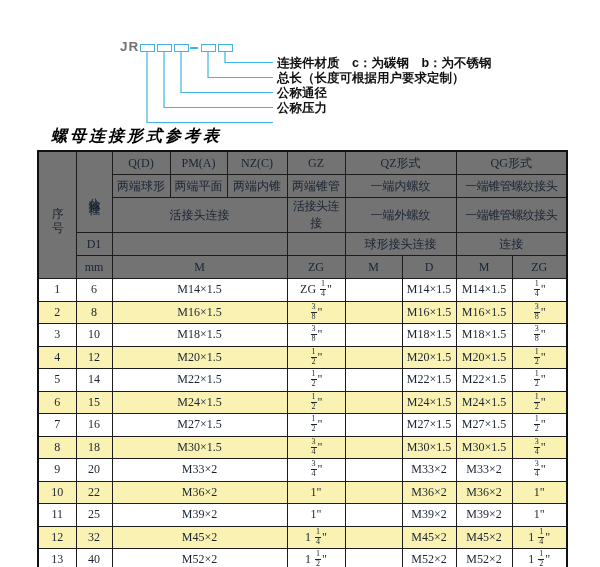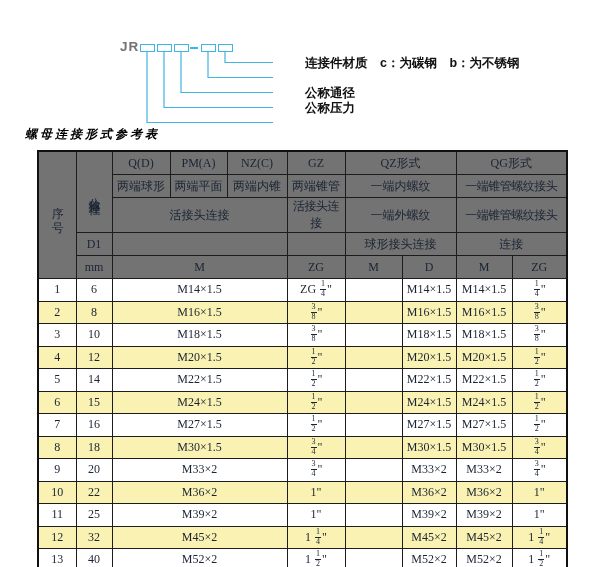--- a/index.html
+++ b/index.html
@@ -8,24 +8,24 @@
     font-family:"Liberation Sans",sans-serif;overflow:hidden;
   }
   
   .diagram{position:absolute;left:0;top:0;width:600px;height:148px;}
   .diagram svg{position:absolute;left:0;top:0;}
   .star-heading{position:absolute;left:113px;top:23px;font-size:13.5px;font-weight:bold;color:#111;white-space:nowrap;}
   .star-heading .star{color:#29a8e0;margin-right:2px;font-size:12px;}
   .code-text{position:absolute;left:120px;top:39px;font-size:13.5px;font-weight:bold;color:#737373;letter-spacing:1px;}
   .code-box{position:absolute;top:44px;width:13px;height:6px;border:1px solid #3fb5e5;background:#fff;}
   .code-dash{position:absolute;top:47px;left:190px;width:8px;height:0;border-top:2px solid #3fb5e5;}
-  .callout-label{position:absolute;left:277px;height:14px;font-size:12.5px;font-weight:bold;color:#111;white-space:nowrap;line-height:14px;margin-left:28px;}
+  .callout-label{position:absolute;left:277px;height:14px;font-size:12.5px;font-weight:bold;color:#111;white-space:nowrap;line-height:14px;}
   
   .table-title{
-    position:absolute;left:25px;top:126px;font-size:12px;font-weight:bold;font-style:italic;
+    position:absolute;left:51px;top:126px;font-size:16px;font-weight:bold;font-style:italic;
     font-family:"DejaVu Serif",serif;color:#000;letter-spacing:3px;white-space:nowrap;text-align:right;
   }
   
   table.ref{
     position:absolute;left:37px;top:150px;width:531px;
     border-collapse:collapse;table-layout:fixed;
     font-family:"Liberation Serif",serif;font-size:12px;color:#1a2433;
   }
   table.ref th,table.ref td{
     border:1px solid #1c1c1c;padding:0;text-align:center;vertical-align:middle;
@@ -57,20 +57,21 @@
   <div class="code-text">JR</div>
 
   <span class="code-box" style="left:140px"></span>
   <span class="code-box" style="left:157px"></span>
   <span class="code-box" style="left:174px"></span>
   <span class="code-dash"></span>
   <span class="code-box" style="left:201px"></span>
   <span class="code-box" style="left:218px"></span>
 
   <div class="callout-label" style="top:56px">连接件材质　c：为碳钢　b：为不锈钢</div>
+  <div class="callout-label" style="top:71px">总长（长度可根据用户要求定制）</div>
   <div class="callout-label" style="top:86px">公称通径</div>
   <div class="callout-label" style="top:101px">公称压力</div>
 </div>
 
 <div class="table-title">螺母连接形式参考表</div>
 
 <table class="ref">
   <colgroup>
     <col style="width:38px">
       <col style="width:36px">

